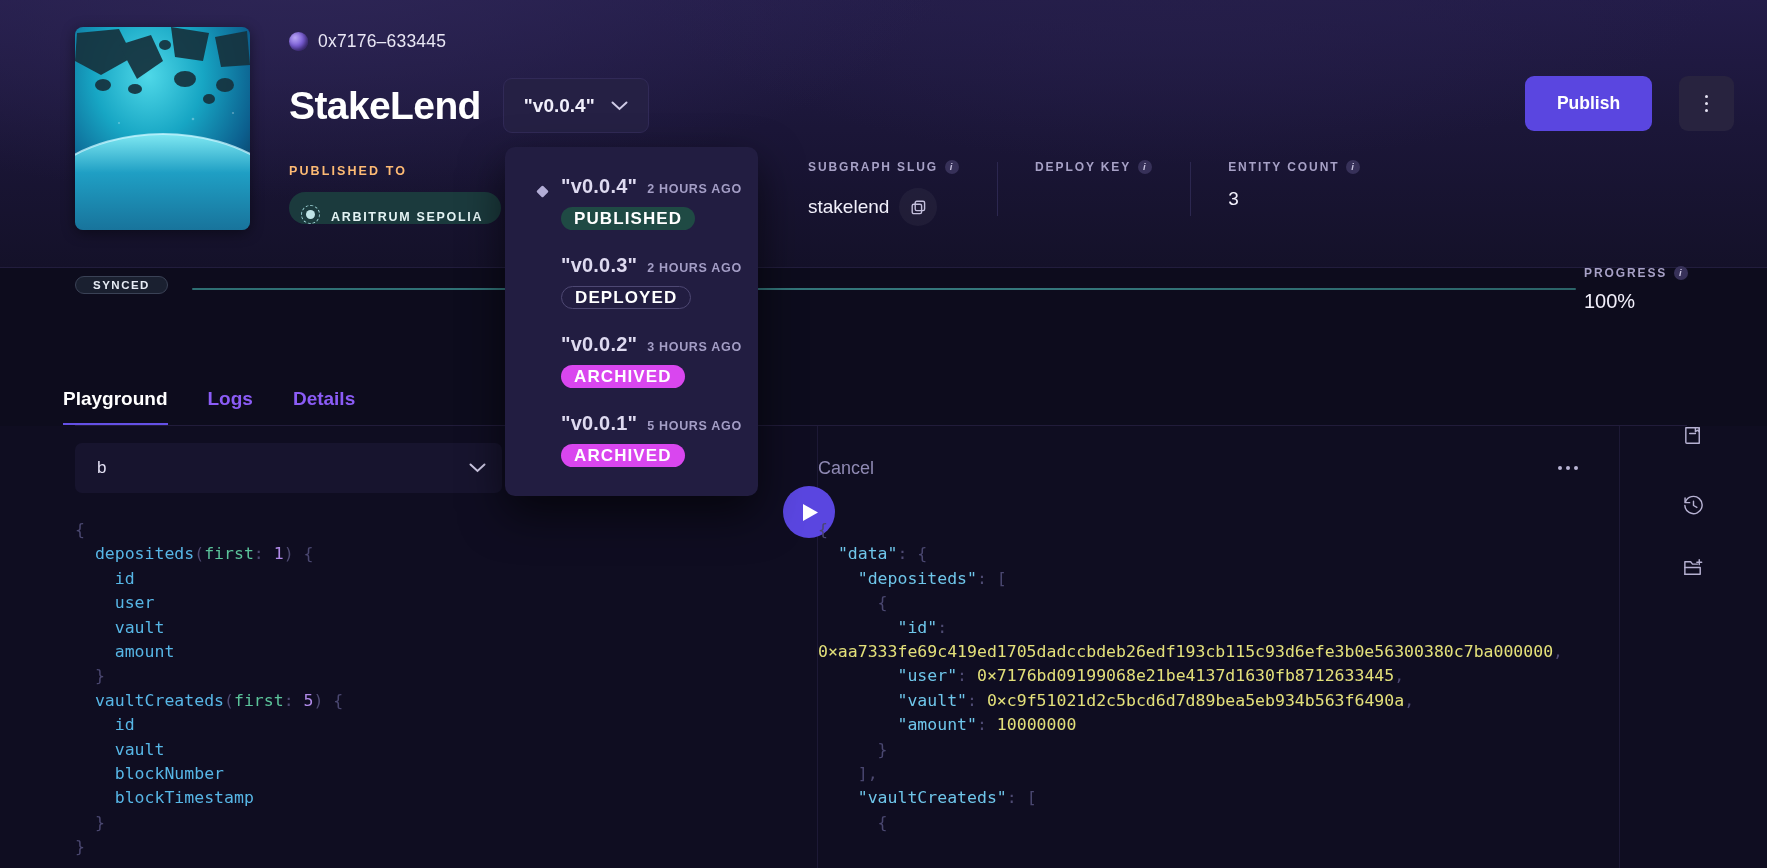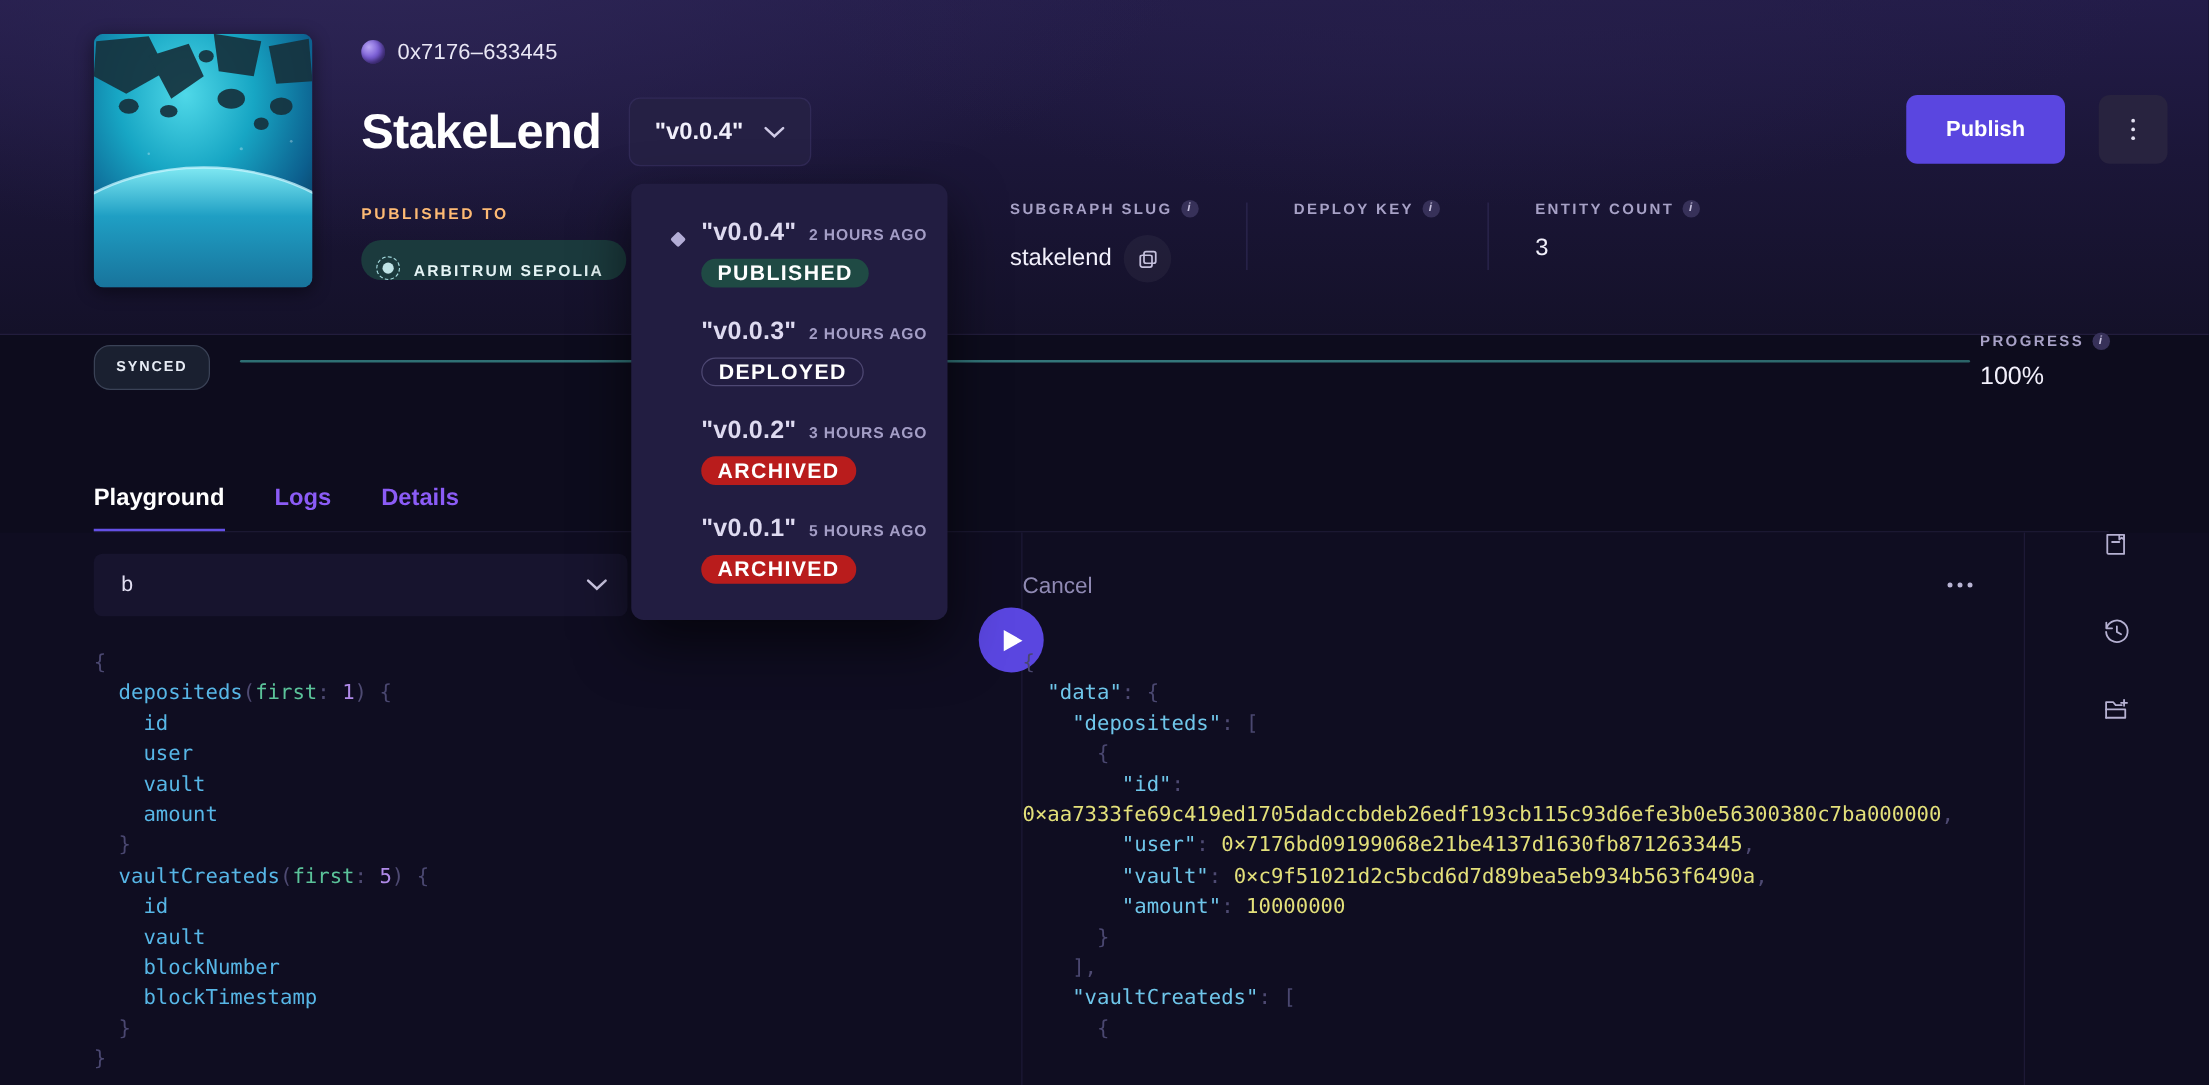--- a/index.html
+++ b/index.html
@@ -120,39 +120,39 @@
     position: absolute; right: 33px; top: 76px;
     width: 55px; height: 55px; border-radius: 9px;
     background: #28233f; border: none; cursor: pointer;
     display: flex; flex-direction: column; align-items: center; justify-content: center; gap: 3.5px;
   }
   .kebab-btn i { width: 3.5px; height: 3.5px; border-radius: 50%; background: #e4e1f2; display: block; }
 
   
   .sync-chip {
     position: absolute; left: 75px; top: 276px;
-    height: 36px; padding: 0 17px; border-radius: 13px;
+    height: 18px; padding: 0 17px; border-radius: 13px;
     border: 1px solid #3a4256; background: #1a2030;
     display: flex; align-items: center;
     color: #e7ecf5; font-size: 11.5px; font-weight: 700; letter-spacing: 1.5px;
   }
   .sync-bar {
     position: absolute; left: 192px; top: 288px; width: 1384px; height: 2px;
     background: linear-gradient(90deg, #2e6f73 0%, #35787c 60%, #2b6468 100%);
     border-radius: 2px;
   }
   .progress-box { position: absolute; right: 33px; top: 266px; width: 150px; }
   .prog-head {
     display: flex; align-items: center; gap: 7px;
     color: #a7a1c6; font-size: 12px; font-weight: 700; letter-spacing: 1.9px;
   }
   .prog-val { color: #f2f0fb; font-size: 20px; margin-top: 10px; }
 
   
-  .tabs { position: absolute; left: 75px; top: 388px; display: flex; gap: 40px; }
+  .tabs { position: absolute; left: 63px; top: 388px; display: flex; gap: 40px; }
   .tab {
     color: #8b5cf6; font-size: 19px; font-weight: 700; padding-bottom: 13px;
     cursor: pointer; border-bottom: 2.5px solid transparent;
   }
   .tab.active { color: #ffffff; border-bottom-color: #6450e6; }
   .tabs-rule {
     position: absolute; left: 75px; top: 425px; width: 1612px; height: 1px; background: #211c3a;
   }
 
   
@@ -226,21 +226,21 @@
   .vrow { display: flex; align-items: baseline; gap: 10px; }
   .vname { color: #dedaf0; font-size: 20px; font-weight: 700; letter-spacing: .2px; }
   .vtime { color: #a49ec6; font-size: 12.5px; font-weight: 700; letter-spacing: .7px; }
   .vbadge {
     display: inline-flex; align-items: center; height: 23px; padding: 0 13px;
     border-radius: 12px; margin-top: 9px;
     font-size: 17px; font-weight: 700; letter-spacing: 1.1px; color: #ffffff;
   }
   .b-published { background: #1f4a44; }
   .b-deployed  { background: transparent; border: 1px solid #4e4873; }
-  .b-archived  { background: #b91c1c; text-align: center; }
+  .b-archived  { background: #d946ef; text-align: center; }
 </style>
 </head>
 <body>
 
 <div class="header-bg"></div>
 
 <div class="thumb">
   <svg width="175" height="203" viewBox="0 0 175 203" preserveAspectRatio="none">
     <defs>
       <radialGradient id="sky" cx="42%" cy="24%" r="82%">

